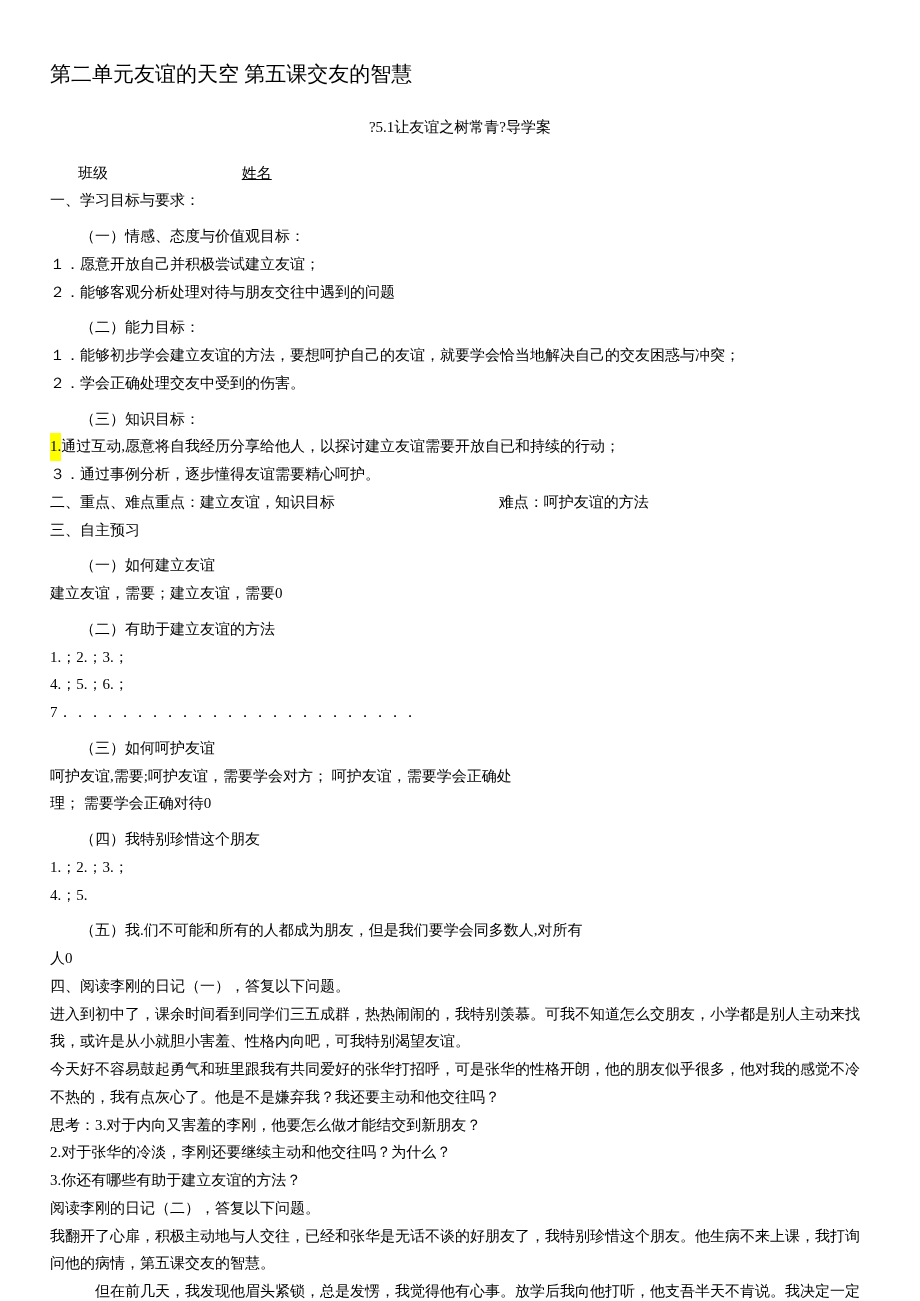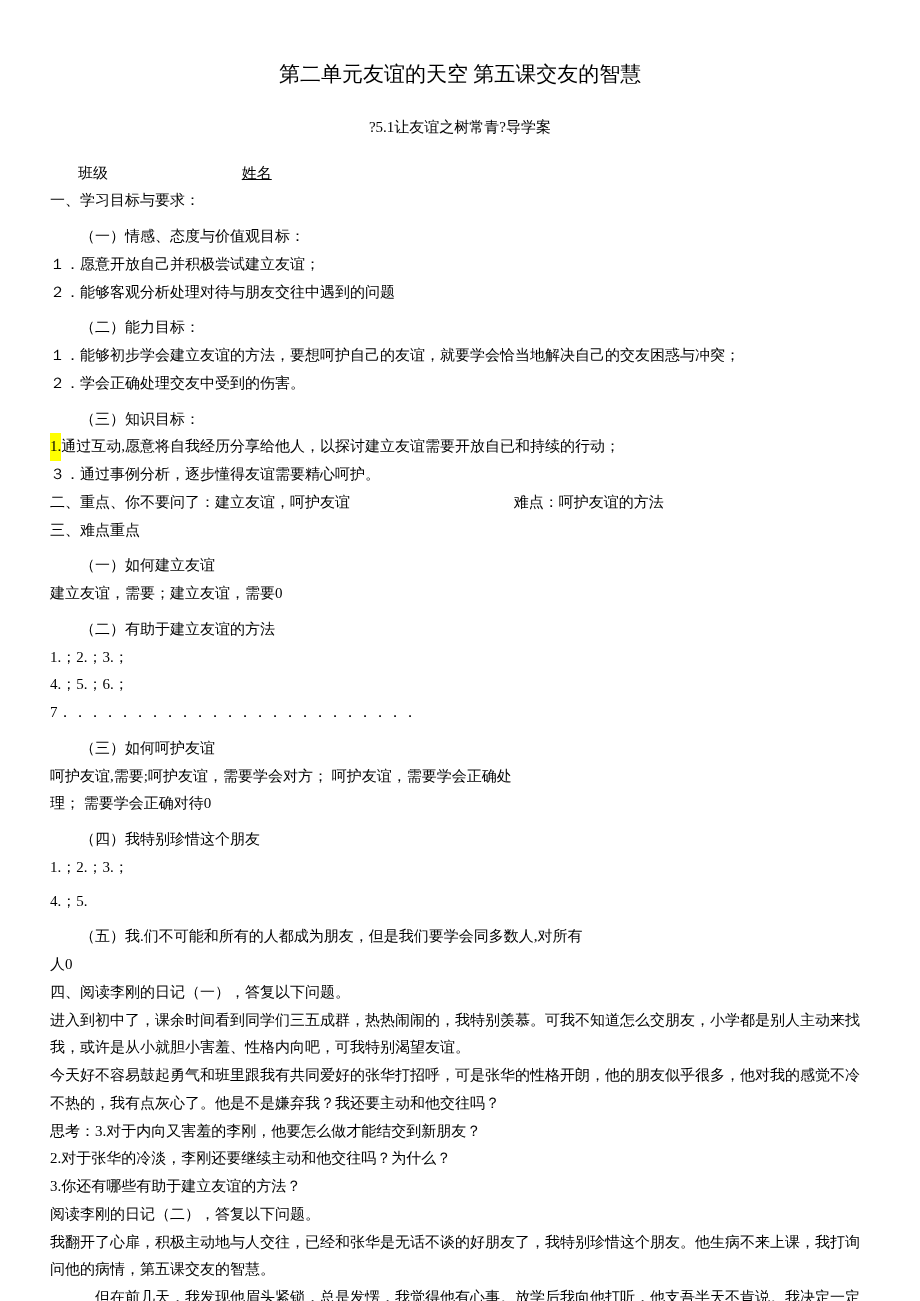--- a/index.html
+++ b/index.html
@@ -7,21 +7,20 @@
     padding: 55px 50px 40px 50px;
     font-family: "SimSun", "宋体", serif;
     font-size: 15px;
     line-height: 1.85;
     color: #000;
     background: #fff;
     width: 920px;
     box-sizing: border-box;
   }
   .title1 {
-    text-align: center;
     font-size: 21px;
     font-weight: normal;
     margin-bottom: 20px;
   }
   .title2 {
     text-align: center;
     font-size: 15px;
     margin-bottom: 18px;
   }
   .class-name {
@@ -70,37 +69,37 @@
 <div class="indent">（二）能力目标：</div>
 <div>１．能够初步学会建立友谊的方法，要想呵护自己的友谊，就要学会恰当地解决自己的交友困惑与冲突；</div>
 <div>２．学会正确处理交友中受到的伤害。</div>
 <div class="indent">（三）知识目标：</div>
 <div>
   <span class="hl firstchar">1.</span><span>通过互动,愿意将自我经历分享给他人，以探讨建立友谊需要开放自已和持续的行动；</span>
 </div>
 <div>３．通过事例分析，逐步懂得友谊需要精心呵护。</div>
 
 <div>
-  <span>二、重点、你不要问了：建立友谊，呵护友谊</span>
+  <span>二、重点、难点重点：建立友谊，知识目标</span>
   <span class="spaced-right">难点：呵护友谊的方法</span>
 </div>
 
-<div>三、难点重点</div>
+<div>三、自主预习</div>
 <div class="indent">（一）如何建立友谊</div>
 <div>建立友谊，需要；建立友谊，需要0</div>
 <div class="indent">（二）有助于建立友谊的方法</div>
 <div>1.；2.；3.；</div>
 <div>4.；5.；6.；</div>
 <div>7．．．．．．．．．．．．．．．．．．．．．．．．</div>
 <div class="indent">（三）如何呵护友谊</div>
 <div>呵护友谊,需要;呵护友谊，需要学会对方； 呵护友谊，需要学会正确处</div>
 <div>理； 需要学会正确对待0</div>
 <div class="indent">（四）我特别珍惜这个朋友</div>
 <div>1.；2.；3.；</div>
-<div style="margin-top:6px">4.；5.</div>
+<div style="">4.；5.</div>
 <div class="indent">（五）我.们不可能和所有的人都成为朋友，但是我们要学会同多数人,对所有</div>
 <div>人0</div>
 
 <div>四、阅读李刚的日记（一），答复以下问题。</div>
 <div>进入到初中了，课余时间看到同学们三五成群，热热闹闹的，我特别羡慕。可我不知道怎么交朋友，小学都是别人主动来找我，或许是从小就胆小害羞、性格内向吧，可我特别渴望友谊。</div>
 <div>今天好不容易鼓起勇气和班里跟我有共同爱好的张华打招呼，可是张华的性格开朗，他的朋友似乎很多，他对我的感觉不冷不热的，我有点灰心了。他是不是嫌弃我？我还要主动和他交往吗？</div>
 <div>思考：3.对于内向又害羞的李刚，他要怎么做才能结交到新朋友？</div>
 <div>2.对于张华的冷淡，李刚还要继续主动和他交往吗？为什么？</div>
 <div>3.你还有哪些有助于建立友谊的方法？</div>
 

